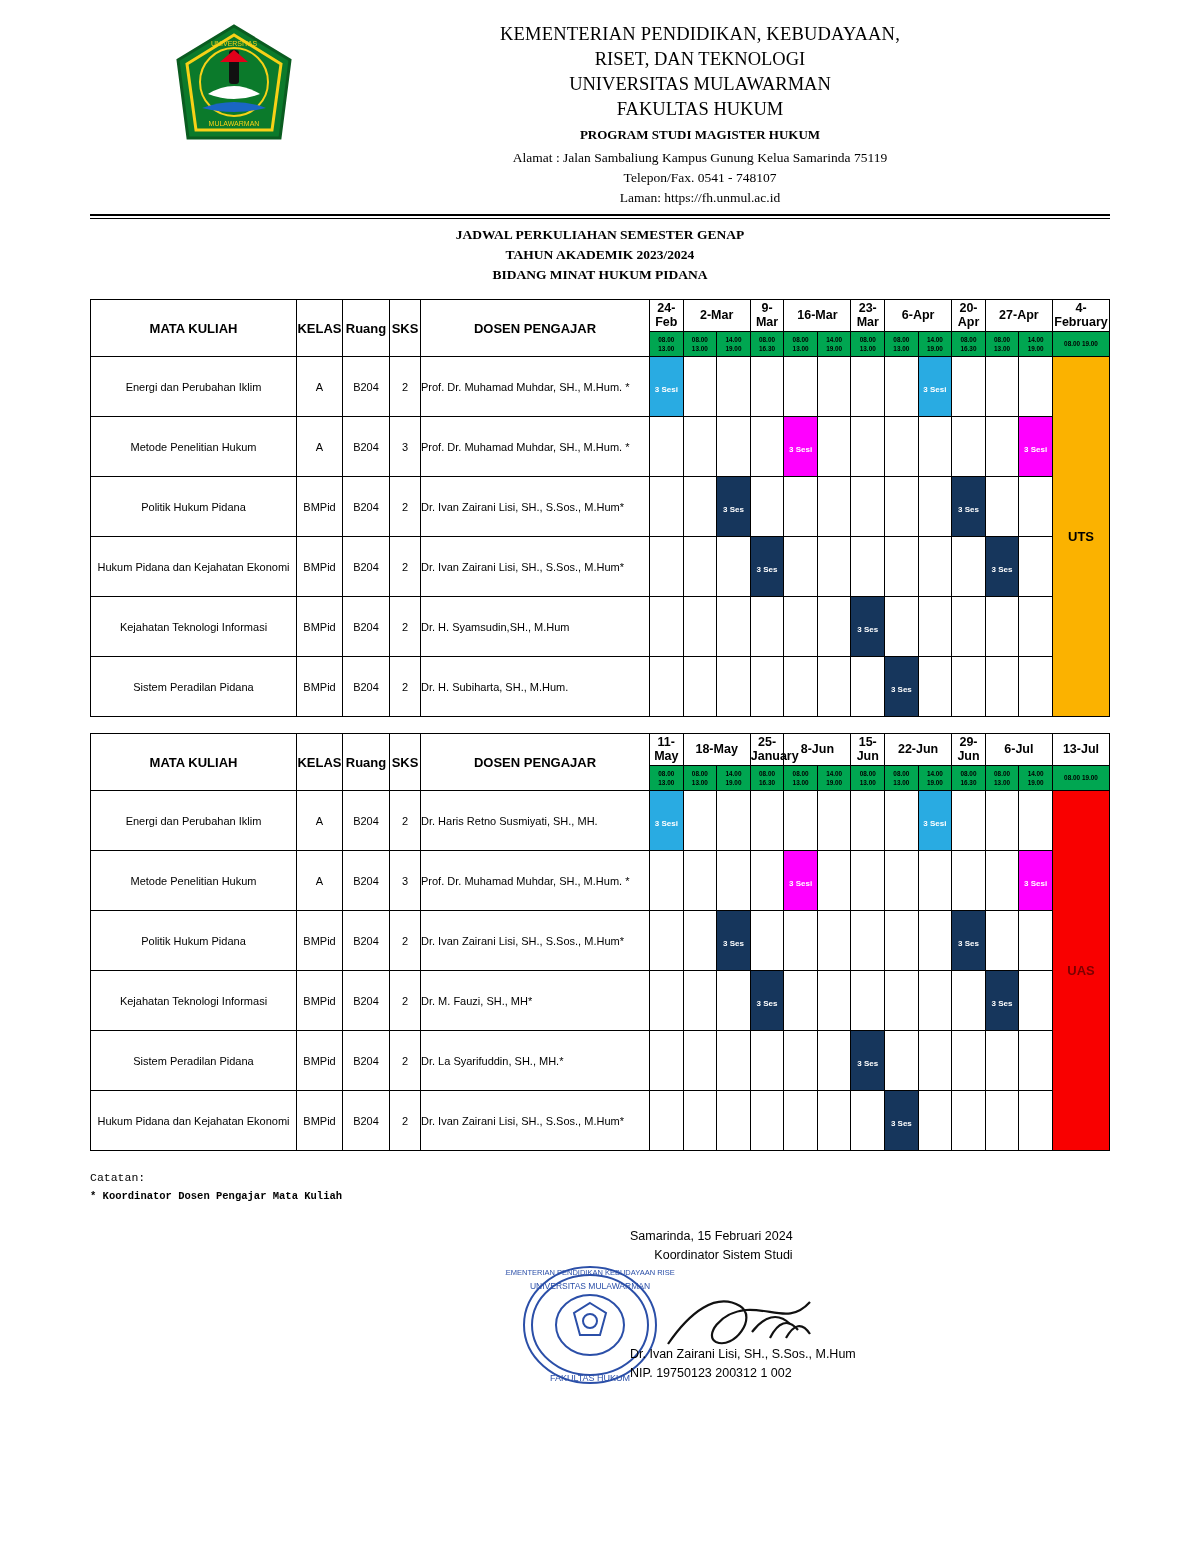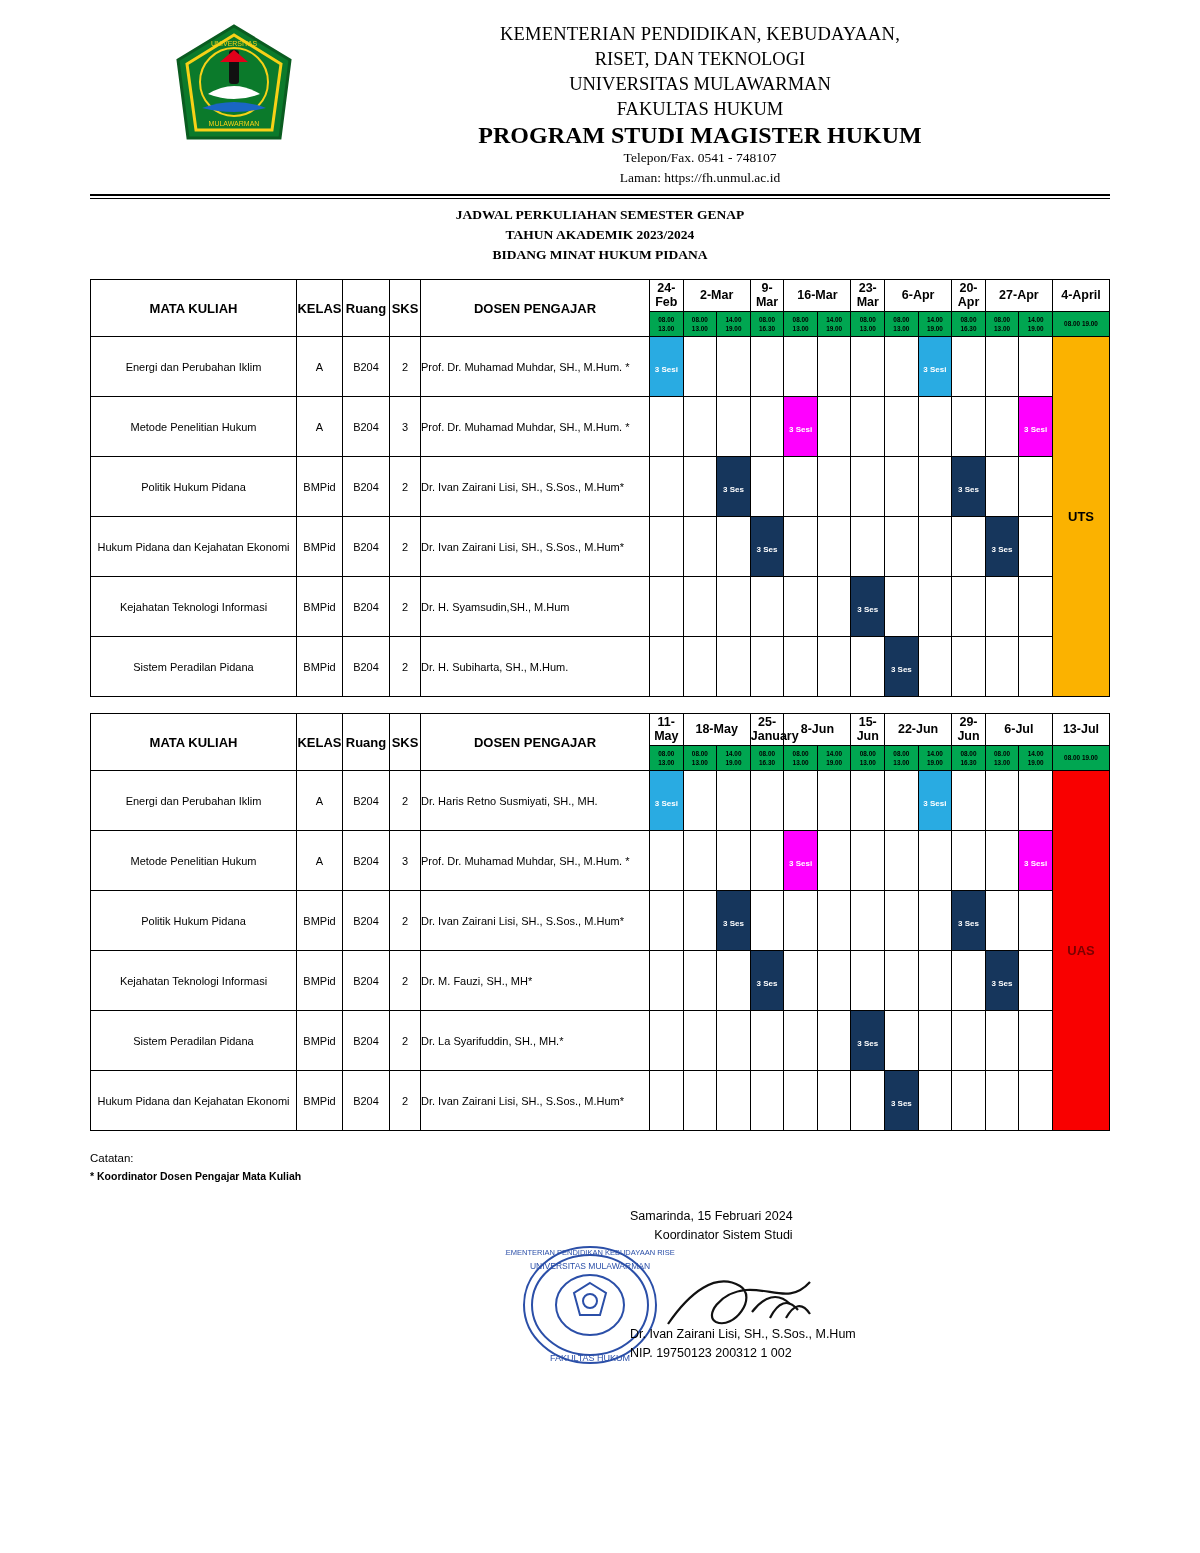--- a/index.html
+++ b/index.html
@@ -16,21 +16,21 @@
     display:flex;align-items:flex-start;justify-content:flex-start;
     padding:22px 0 0 0;
   }
   .logo-wrap{width:300px;display:flex;justify-content:flex-end;padding-right:18px;}
   .logo{width:132px;height:132px;position:relative;}
   .head-text{flex:1;text-align:center;font-family:"Liberation Serif", serif;padding-right:118px;}
   .head-text .l1{font-size:18.5px;line-height:25px;letter-spacing:.2px;}
   .head-text .l2{font-size:18.5px;line-height:25px;}
   .head-text .l3{font-size:18.5px;line-height:25px;}
   .head-text .l4{font-size:18.5px;line-height:25px;}
-  .head-text .l5{font-size:24px;font-weight:bold;line-height:26px;}
+  .head-text .l5{font-size:13px;font-weight:bold;line-height:26px;}
   .head-text .l6{font-size:13.5px;line-height:20px;}
   .head-text .l7{font-size:13.5px;line-height:20px;}
   .head-text .l8{font-size:13.5px;line-height:20px;}
 
   .rule-thick{border-top:2.5px solid #000;margin:6px 90px 0 90px;}
   .rule-thin{border-top:1px solid #000;margin:2px 90px 0 90px;}
 
   .subtitle{text-align:center;font-family:"Liberation Serif", serif;font-weight:bold;font-size:13.5px;line-height:20px;margin-top:6px;}
 
   
@@ -57,21 +57,21 @@
 
   .sesi{font-size:8px;font-weight:bold;color:#fff;text-align:center;line-height:1;}
   .bg-cyan{background:#29abe2;}
   .bg-magenta{background:#ff00ff;}
   .bg-navy{background:#16365c;}
   .exam-cell{vertical-align:middle;text-align:center;font-weight:bold;font-size:13px;}
   .bg-uts{background:#fbb200;}
   .bg-uas{background:#f90000;color:#7a0000;}
 
   
-  .notes{margin:18px 0 12px 90px;font-size:11.5px;line-height:18px;}
+  .notes{margin:18px 0 12px 90px;font-size:11.5px;line-height:18px;font-family:Liberation Mono, monospace;}
   .notes .b{font-weight:bold;font-size:10.5px;}
 
   .sign{position:relative;margin-top:10px;height:220px;}
   .sign-text{position:absolute;left:630px;top:10px;font-size:12.5px;line-height:19px;text-align:right;}
   .sign-name{position:absolute;left:630px;top:128px;font-size:12.5px;line-height:19px;}
   .stamp{position:absolute;left:505px;top:38px;width:170px;height:140px;}
   .signature{position:absolute;left:660px;top:55px;width:170px;height:110px;}
 </style>
 </head>
 <body>
@@ -93,20 +93,21 @@
           <text x="66" y="104" font-size="7" fill="#f7d117" text-anchor="middle" font-family="Liberation Sans, sans-serif">MULAWARMAN</text>
         </svg>
       </div>
     </div>
     <div class="head-text">
       <div class="l1">KEMENTERIAN PENDIDIKAN, KEBUDAYAAN,</div>
       <div class="l2">RISET, DAN TEKNOLOGI</div>
       <div class="l3">UNIVERSITAS MULAWARMAN</div>
       <div class="l4">FAKULTAS HUKUM</div>
       <div class="l5">PROGRAM STUDI MAGISTER HUKUM</div>
+      <div class="l6">Alamat : Jalan Sambaliung Kampus Gunung Kelua Samarinda 75119</div>
       <div class="l7">Telepon/Fax. 0541 - 748107</div>
       <div class="l8">Laman: https://fh.unmul.ac.id</div>
     </div>
   </div>
 
   <div class="rule-thick"></div>
   <div class="rule-thin"></div>
 
   <div class="subtitle">
     <div>JADWAL PERKULIAHAN SEMESTER GENAP</div>
@@ -124,21 +125,21 @@
             <th class="hdr-main c-sks" rowspan="2">SKS</th>
             <th class="hdr-main c-dosen" rowspan="2">DOSEN PENGAJAR</th>
             <th class="hdr-date" colspan="1">24-Feb</th>
             <th class="hdr-date" colspan="2">2-Mar</th>
             <th class="hdr-date" colspan="1">9-Mar</th>
             <th class="hdr-date" colspan="2">16-Mar</th>
             <th class="hdr-date" colspan="1">23-Mar</th>
             <th class="hdr-date" colspan="2">6-Apr</th>
             <th class="hdr-date" colspan="1">20-Apr</th>
             <th class="hdr-date" colspan="2">27-Apr</th>
-            <th class="hdr-date c-exam">4-April</th>
+            <th class="hdr-date c-exam">4-February</th>
           </tr>
           <tr>
             <td class="hdr-time one">
               <span>08.00 13.00</span>
             </td>
             <td class="hdr-time">
               <span>08.00</span>
               <span>13.00</span>
             </td>
             <td class="hdr-time">

